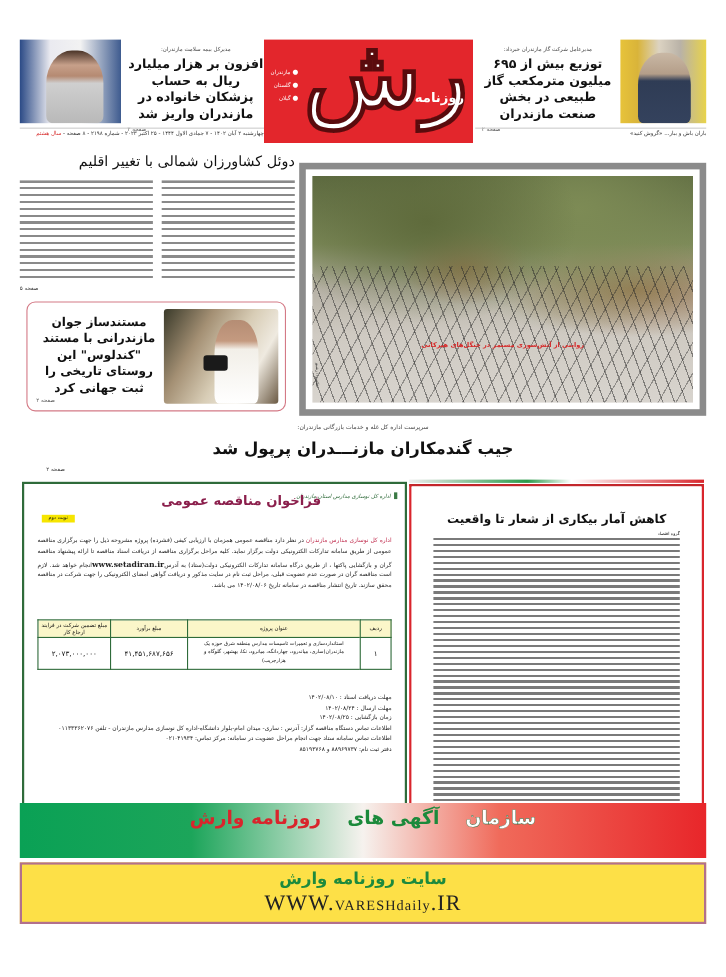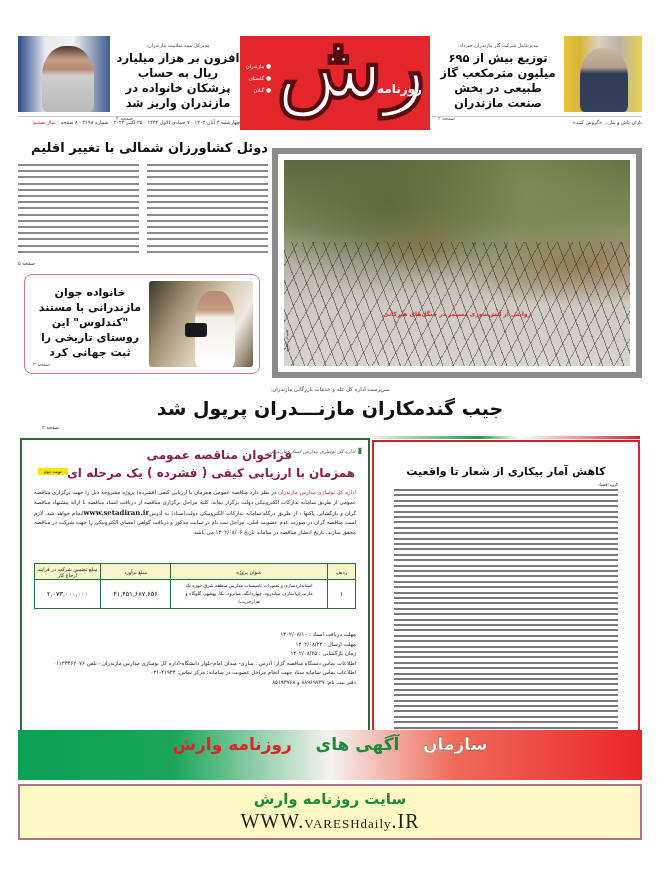--- a/index.html
+++ b/index.html
@@ -24,21 +24,21 @@
   .logo-sub { position: absolute; right: 8px; top: 46px; color: #ffffff; font-weight: bold; font-size: 12px; }
   .logo-cities { position: absolute; left: 6px; top: 24px; font-size: 5px; color: #fff; line-height: 12px; }
   .logo-cities span::before { content: "● "; font-size: 6px; }
   .dateline { position: absolute; top: 80px; font-size: 5px; color: #333; border-top: 1px solid #ccc; padding-top: 2px; }
   .dateline.left { left: 0; width: 222px; }
   .dateline.right { right: 0; width: 210px; }
   .dateline .red { color: #d62a2a; }
 
   
   .climate { left: 18px; top: 140px; width: 250px; }
-  .climate h2 { font-size: 13px; font-weight: bold; text-align: right; line-height: 16px; }
+  .climate h2 { font-size: 13px; font-weight: normal; text-align: right; line-height: 16px; }
   .cols2 { display: flex; gap: 8px; margin-top: 8px; }
   .col-text { flex: 1; font-size: 3.6px; line-height: 6.2px; color: #444; text-align: justify; height: 92px; overflow: hidden;
     background: repeating-linear-gradient(180deg,#8a8a8a 0px,#8a8a8a 2px,transparent 2px,transparent 6.2px); color: transparent; }
   .page-ref { font-size: 5px; color: #333; text-align: left; margin-top: 4px; }
 
   
   .doc-box { left: 24px; top: 274px; width: 236px; height: 100px; border: 1.5px solid #d47a86; border-radius: 8px; background: #fff; }
   .doc-photo { position: absolute; right: 6px; top: 6px; width: 104px; height: 86px; border-radius: 3px;
     background: linear-gradient(120deg,#3a3a2a 0%,#a49074 30%,#d8cdb6 55%,#efeae0 75%,#6b5a44 100%); overflow: hidden; }
   .doc-title { position: absolute; left: 6px; top: 10px; width: 118px; text-align: center; font-weight: bold; font-size: 11px; line-height: 15px; }
@@ -57,21 +57,21 @@
   .twigs { position: absolute; inset: 40% 0 0 0;
     background: repeating-linear-gradient(70deg, transparent 0px, transparent 9px, rgba(40,40,40,0.5) 9px, rgba(40,40,40,0.5) 10px),
                 repeating-linear-gradient(-60deg, transparent 0px, transparent 13px, rgba(40,40,40,0.4) 13px, rgba(40,40,40,0.4) 14px); }
   .hero-kicker { position: absolute; left: 0; right: 0; top: 150px; text-align: center; font-size: 6px; color: #d62a2a; font-weight: bold; }
   .hero-headline { position: absolute; left: 0; right: 0; top: 162px; text-align: center; font-size: 25px; font-weight: bold; color: #111; text-shadow: 0 0 3px #fff, 0 0 3px #fff, 0 0 2px #fff; letter-spacing: 0px; }
   .hero-credit { position: absolute; left: 2px; top: 170px; font-size: 4px; color: #333; writing-mode: vertical-rl; }
 
   
   .wheat { left: 18px; top: 386px; width: 624px; text-align: center; }
   .wheat .kicker { font-size: 5.5px; }
-  .wheat h1 { font-size: 19px; font-weight: bold; line-height: 26px; margin-top: 2px; }
+  .wheat h1 { font-size: 15px; font-weight: bold; line-height: 26px; margin-top: 2px; }
   .wheat .page-ref { position: absolute; left: 24px; top: 34px; }
 
   
   .tender { left: 20px; top: 438px; width: 350px; height: 330px; border: 2px solid #2f6b3a; background: #fff; }
   .t-logo { position: absolute; right: 6px; top: 6px; font-size: 5px; color: #2f6b3a; font-style: italic; }
   .t-logo::before { content: "▮ "; color: #3a7a44; font-size: 8px; font-style: normal; }
   .t-title1 { position: absolute; right: 76px; top: 8px; font-size: 12px; font-weight: bold; color: #8b1f4c; }
   .t-title2 { position: absolute; right: 12px; top: 26px; width: 290px; text-align: center; font-size: 12px; font-weight: bold; color: #8b1f4c; }
   .t-badge { position: absolute; left: 16px; top: 28px; background: #f6e500; font-size: 4.5px; padding: 1px 6px; }
   .t-body { position: absolute; right: 12px; top: 48px; width: 322px; font-size: 5.4px; line-height: 9.8px; color: #222; text-align: justify; }
@@ -96,21 +96,21 @@
   
   .adbar { left: 18px; top: 730px; width: 624px; height: 50px;
     background: linear-gradient(90deg,#0aa155 0%,#1ca55a 25%,#f6f2ee 50%,#f06a5a 70%,#e8262a 100%); text-align: center; }
   .adbar .title { font-size: 17px; font-weight: bold; margin-top: 4px; letter-spacing: 1px; }
   .adbar .title .w { color: #fff; -webkit-text-stroke: 0.3px #0b6a3a; }
   .adbar .title .g { color: #1b8a3b; }
   .adbar .title .r { color: #d9252c; }
   .adbar .phone { font-size: 10px; color: #fff; -webkit-text-stroke: 0.2px #555; margin-top: 2px; }
 
   
-  .sitebox { left: 18px; top: 784px; width: 624px; height: 56px; background: #fef9c3; border: 2px solid #b2708c; text-align: center; }
+  .sitebox { left: 18px; top: 784px; width: 624px; height: 56px; background: #fde047; border: 2px solid #b2708c; text-align: center; }
   .sitebox .title { font-size: 15px; font-weight: bold; color: #1d8a3d; margin-top: 4px; }
   .sitebox .url { direction: ltr; font-family: "Liberation Serif", "DejaVu Serif", serif; font-size: 20px; color: #222; margin-top: 2px; letter-spacing: 1px; }
   .sitebox .url small { font-size: 13px; }
 </style>
 </head>
 <body>
 
 <div class="abs masthead">
   <div class="mh-photo right">
     <div class="person" style="right:14px;width:48px;height:64px;background:linear-gradient(180deg,#c9b8a5 0%,#b49e89 30%,#2f3c55 40%,#34425d 100%);"></div>
@@ -156,21 +156,21 @@
     <div class="col-text">جنگل ها و جنگلی مشهود است. به طور کلی کشاورزی مازندران به خصوص محصولات زراعی و باغی در معرض عوامل جوی و تغییرات اقلیمی قرار دارند.</div>
   </div>
   <div class="page-ref">صفحه ۵</div>
 </div>
 
 <div class="abs doc-box">
   <div class="doc-photo">
     <div style="position:absolute;right:18px;top:10px;width:40px;height:76px;border-radius:40% 40% 10% 10%;background:linear-gradient(180deg,#b58d74 0%,#c49a80 25%,#f2efe8 35%,#ffffff 100%);"></div>
     <div style="position:absolute;right:46px;top:42px;width:22px;height:14px;background:#1a1a1a;border-radius:3px;"></div>
   </div>
-  <div class="doc-title">خانواده جوان مازندرانی با مستند "کندلوس" این روستای تاریخی را ثبت جهانی کرد</div>
+  <div class="doc-title">مستندساز جوان مازندرانی با مستند "کندلوس" این روستای تاریخی را ثبت جهانی کرد</div>
   <div class="doc-page">صفحه ۲</div>
 </div>
 
 <div class="abs hero">
   <div class="hero-inner">
     <div class="hero-img">
       <div class="twigs"></div>
       <div class="hero-kicker">روایتی از آتش‌سوزی مستمر در جنگل‌های هیرکانی</div>
       <div class="hero-credit">عکس: آرشیو</div>
     </div>
@@ -179,21 +179,20 @@
 
 <div class="abs wheat">
   <div class="kicker">سرپرست اداره کل غله و خدمات بازرگانی مازندران:</div>
   <h1>جیب گندمکاران مازنـــدران پرپول شد</h1>
   <div class="page-ref">صفحه ۲</div>
 </div>
 
 <div class="abs tender">
   <div class="t-logo">اداره کل نوسازی مدارس استان مازندران</div>
   <div class="t-title1">فراخوان مناقصه عمومی</div>
-  <div class="t-title2">همزمان با ارزیابی کیفی ( فشرده ) یک مرحله ای</div>
   <div class="t-badge">نوبت دوم</div>
 
   <div class="t-body">
     <span class="hl">اداره کل نوسازی مدارس مازندران</span><span> در نظر دارد مناقصه عمومی همزمان با ارزیابی کیفی (فشرده) پروژه مشروحه ذیل را جهت برگزاری مناقصه عمومی از طریق سامانه تدارکات الکترونیکی دولت برگزار نماید. کلیه مراحل برگزاری مناقصه از دریافت اسناد مناقصه تا ارائه پیشنهاد مناقصه گران و بازگشایی پاکتها ، از طریق درگاه سامانه تدارکات الکترونیکی دولت(ستاد) به آدرس</span><span class="url">www.setadiran.ir</span><span>انجام خواهد شد. لازم است مناقصه گران در صورت عدم عضویت قبلی، مراحل ثبت نام در سایت مذکور و دریافت گواهی امضای الکترونیکی را جهت شرکت در مناقصه محقق سازند. تاریخ انتشار مناقصه در سامانه تاریخ ۱۴۰۲/۰۸/۰۶ می باشد.</span>
   </div>
 
   <table class="t-table">
     <thead>
       <tr>
         <th style="width:28px">ردیف</th>

